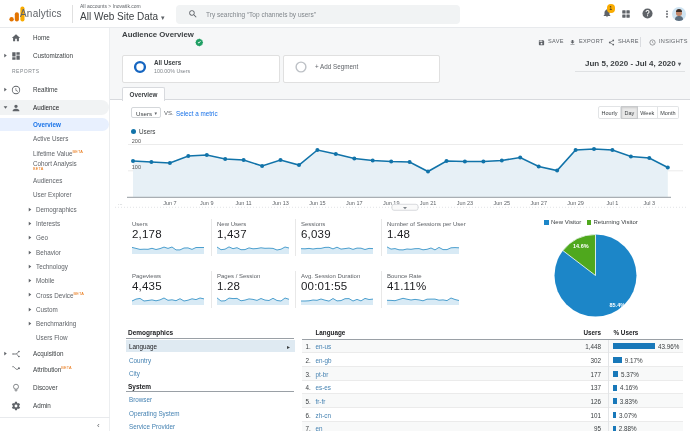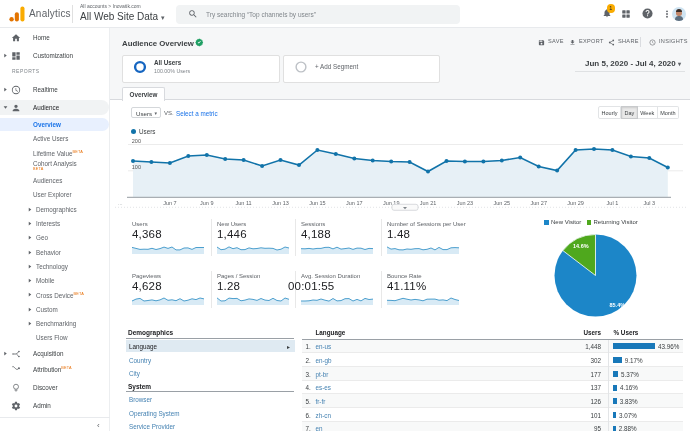--- a/index.html
+++ b/index.html
@@ -3,21 +3,21 @@
 <meta charset="utf-8">
 <style>
 *{margin:0;padding:0;box-sizing:border-box}
 html,body{width:690px;height:431px;overflow:hidden}
 body{font-family:"Liberation Sans",sans-serif;background:#fff;position:relative}
 #app{position:absolute;left:0;top:0;width:690px;height:431px;overflow:hidden}
 .abs{position:absolute}
 
 .topbar{position:absolute;left:0;top:0;width:690px;height:28px;background:#fff;border-bottom:1px solid #e8eaed;z-index:30}
 .ga-logo{position:absolute;left:9px;top:6px;width:16px;height:16px}
-.ga-name{position:absolute;left:29px;top:8px;font-size:10px;color:#5f6368;letter-spacing:.2px}
+.ga-name{position:absolute;left:20px;top:8px;font-size:10px;color:#5f6368;letter-spacing:.2px}
 .tb-div{position:absolute;left:72px;top:5px;width:1px;height:18px;background:#e0e0e0}
 .acct-sm{position:absolute;left:80px;top:3px;font-size:5px;color:#5f6368}
 .acct-lg{position:absolute;left:80px;top:11px;font-size:10px;color:#3c4043}
 .searchbar{position:absolute;left:176px;top:5px;width:284px;height:19px;background:#f1f3f4;border-radius:4px}
 .searchbar .q{position:absolute;left:12px;top:4px;width:10px;height:10px}
 .searchbar .ph{position:absolute;left:30px;top:6px;font-size:6.5px;color:#80868b}
 
 .sidebar{position:absolute;left:0;top:28px;width:110px;height:403px;background:#fff;z-index:20;border-right:1px solid #eceef0}
 .sideitem{position:absolute;left:0;height:15px;width:110px;font-size:6.3px;color:#3c4043;line-height:15px}
 .sideitem .ic{position:absolute;left:11px;top:2.5px;width:10px;height:10px}
@@ -25,21 +25,21 @@
 .sideitem .caret{position:absolute;left:3px;top:5px;width:5px;height:5px}
 .subitem{position:absolute;left:0;height:13px;width:110px;font-size:6.3px;color:#5f6368;line-height:13px}
 .subitem .lbl{position:absolute;left:33px;top:0}
 .subitem .arr{position:absolute;left:28px;top:4px;width:4px;height:5px}
 .subitem .lbl2{position:absolute;left:36px;top:0}
 .beta{font-size:3.8px;color:#e8710a;vertical-align:super;letter-spacing:.2px}
 .pill{position:absolute;left:0;width:109px;border-radius:0 12px 12px 0}
 
 .main{position:absolute;left:110px;top:28px;width:580px;height:403px;background:#fff}
 .phead{position:absolute;left:0;top:0;width:580px;height:72px;background:#f6f7f8;border-bottom:1px solid #d8dade}
-.ptitle{position:absolute;left:12px;top:11px;font-size:7.8px;font-weight:bold;color:#3c4043}
+.ptitle{position:absolute;left:12px;top:2px;font-size:7.8px;font-weight:bold;color:#3c4043}
 .hbtn{position:absolute;top:10px;font-size:5.6px;color:#5f6368;letter-spacing:.3px}
 .segcard{position:absolute;top:27px;height:28px;background:#fff;border:1px solid #e0e0e0;border-radius:2px}
 .tab{position:absolute;left:12px;top:59px;width:43px;height:14px;background:#fff;border:1px solid #d8dade;border-bottom:none;border-radius:2px 2px 0 0;font-size:6.3px;font-weight:bold;color:#3c4043;text-align:center;line-height:14px;z-index:2}
 .datesel{position:absolute;right:9px;top:30.5px;font-size:8px;font-weight:bold;color:#3c4043}
 .usersdd{position:absolute;left:13px;top:79px;width:38px;height:13px;border:1px solid #d4d7da;border-radius:2px;background:#fff;font-size:6.2px;color:#3c4043;line-height:12px}
 .granu{position:absolute;right:11px;top:78px;height:13px;font-size:5.5px;color:#3c4043}
 .gbtn{float:left;height:13px;line-height:13px;padding:0 2.5px;border:1px solid #e2e4e6;border-left:none;background:#fff}
 .gbtn.first{border-left:1px solid #e2e4e6;border-radius:2px 0 0 2px}
 .gbtn.last{border-radius:0 2px 2px 0}
 .gbtn.act{background:#e9e9e9;border:1px solid #c8cacc;box-shadow:inset 0 1px 2px rgba(0,0,0,.12)}
@@ -363,57 +363,57 @@
     <path d="M293 83.9l2 2.3 2-2.3z" fill="#80868b"></path>
   </svg>
 
   <div class="abs" style="left:101px;top:191px;width:1px;height:37px;background:#e8e8e8"></div>
   <div class="abs" style="left:185px;top:191px;width:1px;height:37px;background:#e8e8e8"></div>
   <div class="abs" style="left:271px;top:191px;width:1px;height:37px;background:#e8e8e8"></div>
   <div class="abs" style="left:101px;top:243px;width:1px;height:37px;background:#e8e8e8"></div>
   <div class="abs" style="left:185px;top:243px;width:1px;height:37px;background:#e8e8e8"></div>
   <div class="abs" style="left:271px;top:243px;width:1px;height:37px;background:#e8e8e8"></div>
   <div class="abs mlabel" style="left:22px;top:193px">Users</div>
-  <div class="abs mvalue" style="left:22px;top:200px">4,368</div>
+  <div class="abs mvalue" style="left:22px;top:200px">2,178</div>
   <svg class="abs" style="left:22px;top:215px;width:72px;height:11px" viewBox="0 0 72 11">
         <polygon fill="#d8eaf5" points="0,11 0,4.4 4,5.4 8,6.4 12,6.2 16,6.3 20,5.3 24,6.5 28,5.6 32,4.1 36,5.4 40,4.0 44,6.9 48,6.9 52,5.0 56,4.9 60,6.4 64,4.5 68,4.5 72,4.5 72,11"></polygon>
         <polyline fill="none" stroke="#4c9fce" stroke-width="1" points="0,4.4 4,5.4 8,6.4 12,6.2 16,6.3 20,5.3 24,6.5 28,5.6 32,4.1 36,5.4 40,4.0 44,6.9 48,6.9 52,5.0 56,4.9 60,6.4 64,4.5 68,4.5 72,4.5"></polyline>
       </svg>
   <div class="abs mlabel" style="left:107px;top:193px">New Users</div>
-  <div class="abs mvalue" style="left:107px;top:200px">1,446</div>
+  <div class="abs mvalue" style="left:107px;top:200px">1,437</div>
   <svg class="abs" style="left:107px;top:215px;width:72px;height:11px" viewBox="0 0 72 11">
         <polygon fill="#d8eaf5" points="0,11 0,4.0 4,6.7 8,6.2 12,3.9 16,5.7 20,4.7 24,6.7 28,6.6 32,4.9 36,5.8 40,5.5 44,4.8 48,5.3 52,5.2 56,5.4 60,7.0 64,6.2 68,4.0 72,5.0 72,11"></polygon>
         <polyline fill="none" stroke="#4c9fce" stroke-width="1" points="0,4.0 4,6.7 8,6.2 12,3.9 16,5.7 20,4.7 24,6.7 28,6.6 32,4.9 36,5.8 40,5.5 44,4.8 48,5.3 52,5.2 56,5.4 60,7.0 64,6.2 68,4.0 72,5.0"></polyline>
       </svg>
   <div class="abs mlabel" style="left:191px;top:193px">Sessions</div>
-  <div class="abs mvalue" style="left:191px;top:200px">4,188</div>
+  <div class="abs mvalue" style="left:191px;top:200px">6,039</div>
   <svg class="abs" style="left:191px;top:215px;width:72px;height:11px" viewBox="0 0 72 11">
         <polygon fill="#d8eaf5" points="0,11 0,5.7 4,5.8 8,5.4 12,6.0 16,5.4 20,5.4 24,4.4 28,4.3 32,5.9 36,4.2 40,6.1 44,5.6 48,5.0 52,6.4 56,5.1 60,5.2 64,6.5 68,5.4 72,5.6 72,11"></polygon>
         <polyline fill="none" stroke="#4c9fce" stroke-width="1" points="0,5.7 4,5.8 8,5.4 12,6.0 16,5.4 20,5.4 24,4.4 28,4.3 32,5.9 36,4.2 40,6.1 44,5.6 48,5.0 52,6.4 56,5.1 60,5.2 64,6.5 68,5.4 72,5.6"></polyline>
       </svg>
   <div class="abs mlabel" style="left:277px;top:193px">Number of Sessions per User</div>
   <div class="abs mvalue" style="left:277px;top:200px">1.48</div>
   <svg class="abs" style="left:277px;top:215px;width:72px;height:11px" viewBox="0 0 72 11">
         <polygon fill="#d8eaf5" points="0,11 0,3.9 4,6.1 8,5.6 12,6.8 16,6.9 20,6.0 24,6.3 28,5.7 32,5.6 36,6.8 40,6.3 44,5.0 48,6.9 52,4.4 56,6.6 60,6.6 64,4.8 68,4.6 72,4.8 72,11"></polygon>
         <polyline fill="none" stroke="#4c9fce" stroke-width="1" points="0,3.9 4,6.1 8,5.6 12,6.8 16,6.9 20,6.0 24,6.3 28,5.7 32,5.6 36,6.8 40,6.3 44,5.0 48,6.9 52,4.4 56,6.6 60,6.6 64,4.8 68,4.6 72,4.8"></polyline>
       </svg>
   <div class="abs mlabel" style="left:22px;top:245px">Pageviews</div>
-  <div class="abs mvalue" style="left:22px;top:252px">4,628</div>
+  <div class="abs mvalue" style="left:22px;top:252px">4,435</div>
   <svg class="abs" style="left:22px;top:266px;width:72px;height:11px" viewBox="0 0 72 11">
         <polygon fill="#d8eaf5" points="0,11 0,7.0 4,5.1 8,4.4 12,7.0 16,6.5 20,5.9 24,6.8 28,5.9 32,4.0 36,6.3 40,5.8 44,6.7 48,4.7 52,7.0 56,6.2 60,4.8 64,5.6 68,4.0 72,4.9 72,11"></polygon>
         <polyline fill="none" stroke="#4c9fce" stroke-width="1" points="0,7.0 4,5.1 8,4.4 12,7.0 16,6.5 20,5.9 24,6.8 28,5.9 32,4.0 36,6.3 40,5.8 44,6.7 48,4.7 52,7.0 56,6.2 60,4.8 64,5.6 68,4.0 72,4.9"></polyline>
       </svg>
   <div class="abs mlabel" style="left:107px;top:245px">Pages / Session</div>
   <div class="abs mvalue" style="left:107px;top:252px">1.28</div>
   <svg class="abs" style="left:107px;top:266px;width:72px;height:11px" viewBox="0 0 72 11">
         <polygon fill="#d8eaf5" points="0,11 0,3.9 4,7.0 8,6.8 12,4.1 16,4.6 20,4.4 24,6.8 28,6.1 32,4.9 36,5.4 40,6.4 44,4.5 48,6.1 52,6.5 56,4.3 60,6.5 64,7.0 68,4.0 72,5.3 72,11"></polygon>
         <polyline fill="none" stroke="#4c9fce" stroke-width="1" points="0,3.9 4,7.0 8,6.8 12,4.1 16,4.6 20,4.4 24,6.8 28,6.1 32,4.9 36,5.4 40,6.4 44,4.5 48,6.1 52,6.5 56,4.3 60,6.5 64,7.0 68,4.0 72,5.3"></polyline>
       </svg>
   <div class="abs mlabel" style="left:191px;top:245px">Avg. Session Duration</div>
-  <div class="abs mvalue" style="left:178px;top:252px">00:01:55</div>
+  <div class="abs mvalue" style="left:191px;top:252px">00:01:55</div>
   <svg class="abs" style="left:191px;top:266px;width:72px;height:11px" viewBox="0 0 72 11">
         <polygon fill="#d8eaf5" points="0,11 0,7.0 4,7.0 8,6.8 12,6.0 16,6.3 20,5.0 24,6.2 28,7.1 32,4.5 36,6.9 40,6.6 44,4.7 48,4.6 52,7.0 56,5.4 60,6.9 64,4.4 68,5.5 72,5.1 72,11"></polygon>
         <polyline fill="none" stroke="#4c9fce" stroke-width="1" points="0,7.0 4,7.0 8,6.8 12,6.0 16,6.3 20,5.0 24,6.2 28,7.1 32,4.5 36,6.9 40,6.6 44,4.7 48,4.6 52,7.0 56,5.4 60,6.9 64,4.4 68,5.5 72,5.1"></polyline>
       </svg>
   <div class="abs mlabel" style="left:277px;top:245px">Bounce Rate</div>
   <div class="abs mvalue" style="left:277px;top:252px">41.11%</div>
   <svg class="abs" style="left:277px;top:266px;width:72px;height:11px" viewBox="0 0 72 11">
         <polygon fill="#d8eaf5" points="0,11 0,6.3 4,6.4 8,6.7 12,5.5 16,4.3 20,5.2 24,6.0 28,5.4 32,5.9 36,6.8 40,5.2 44,5.1 48,5.1 52,6.2 56,5.9 60,6.6 64,4.0 68,5.5 72,6.5 72,11"></polygon>
         <polyline fill="none" stroke="#4c9fce" stroke-width="1" points="0,6.3 4,6.4 8,6.7 12,5.5 16,4.3 20,5.2 24,6.0 28,5.4 32,5.9 36,6.8 40,5.2 44,5.1 48,5.1 52,6.2 56,5.9 60,6.6 64,4.0 68,5.5 72,6.5"></polyline>
       </svg>

